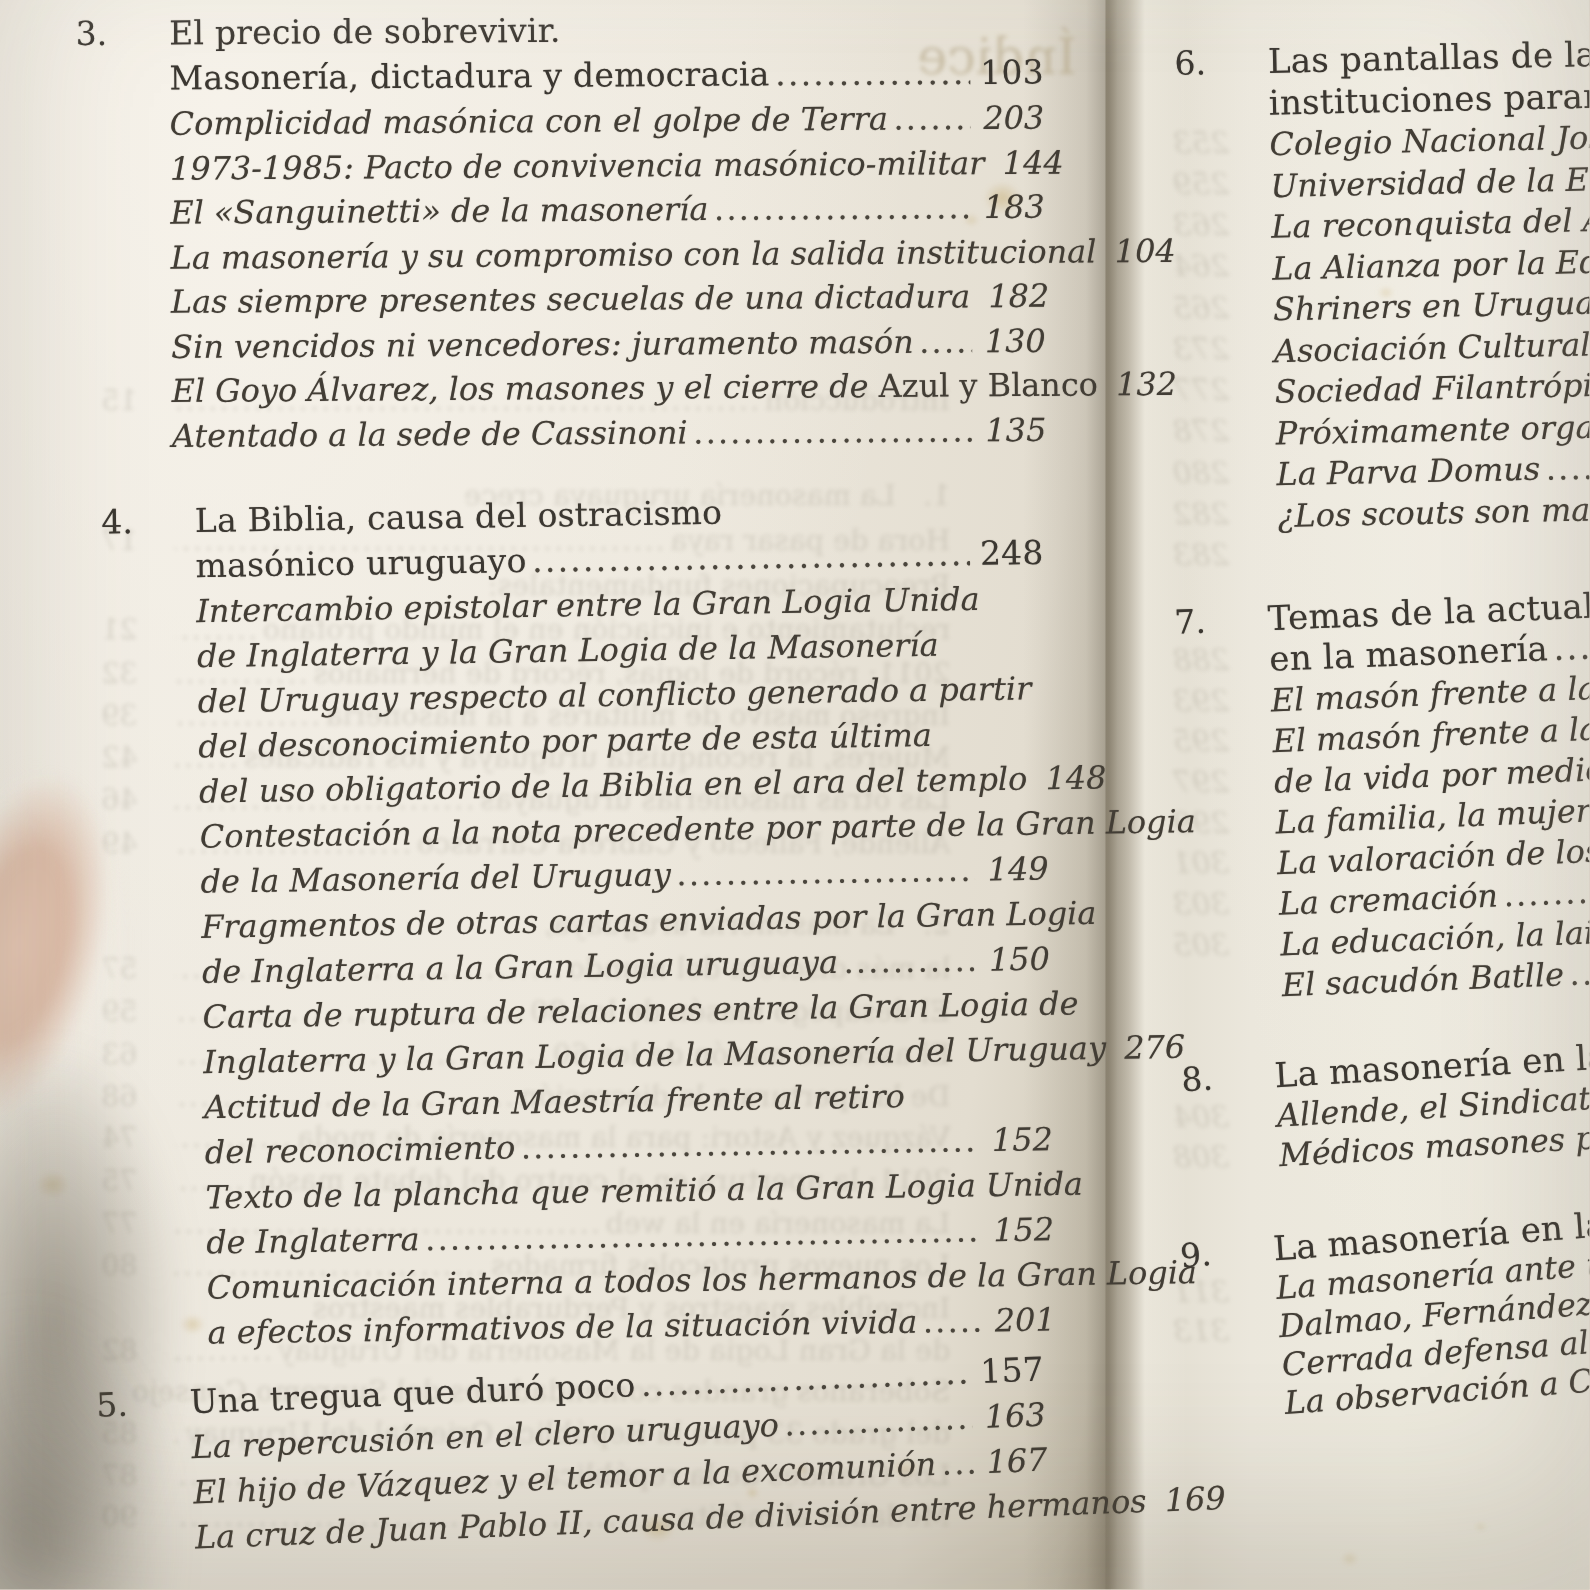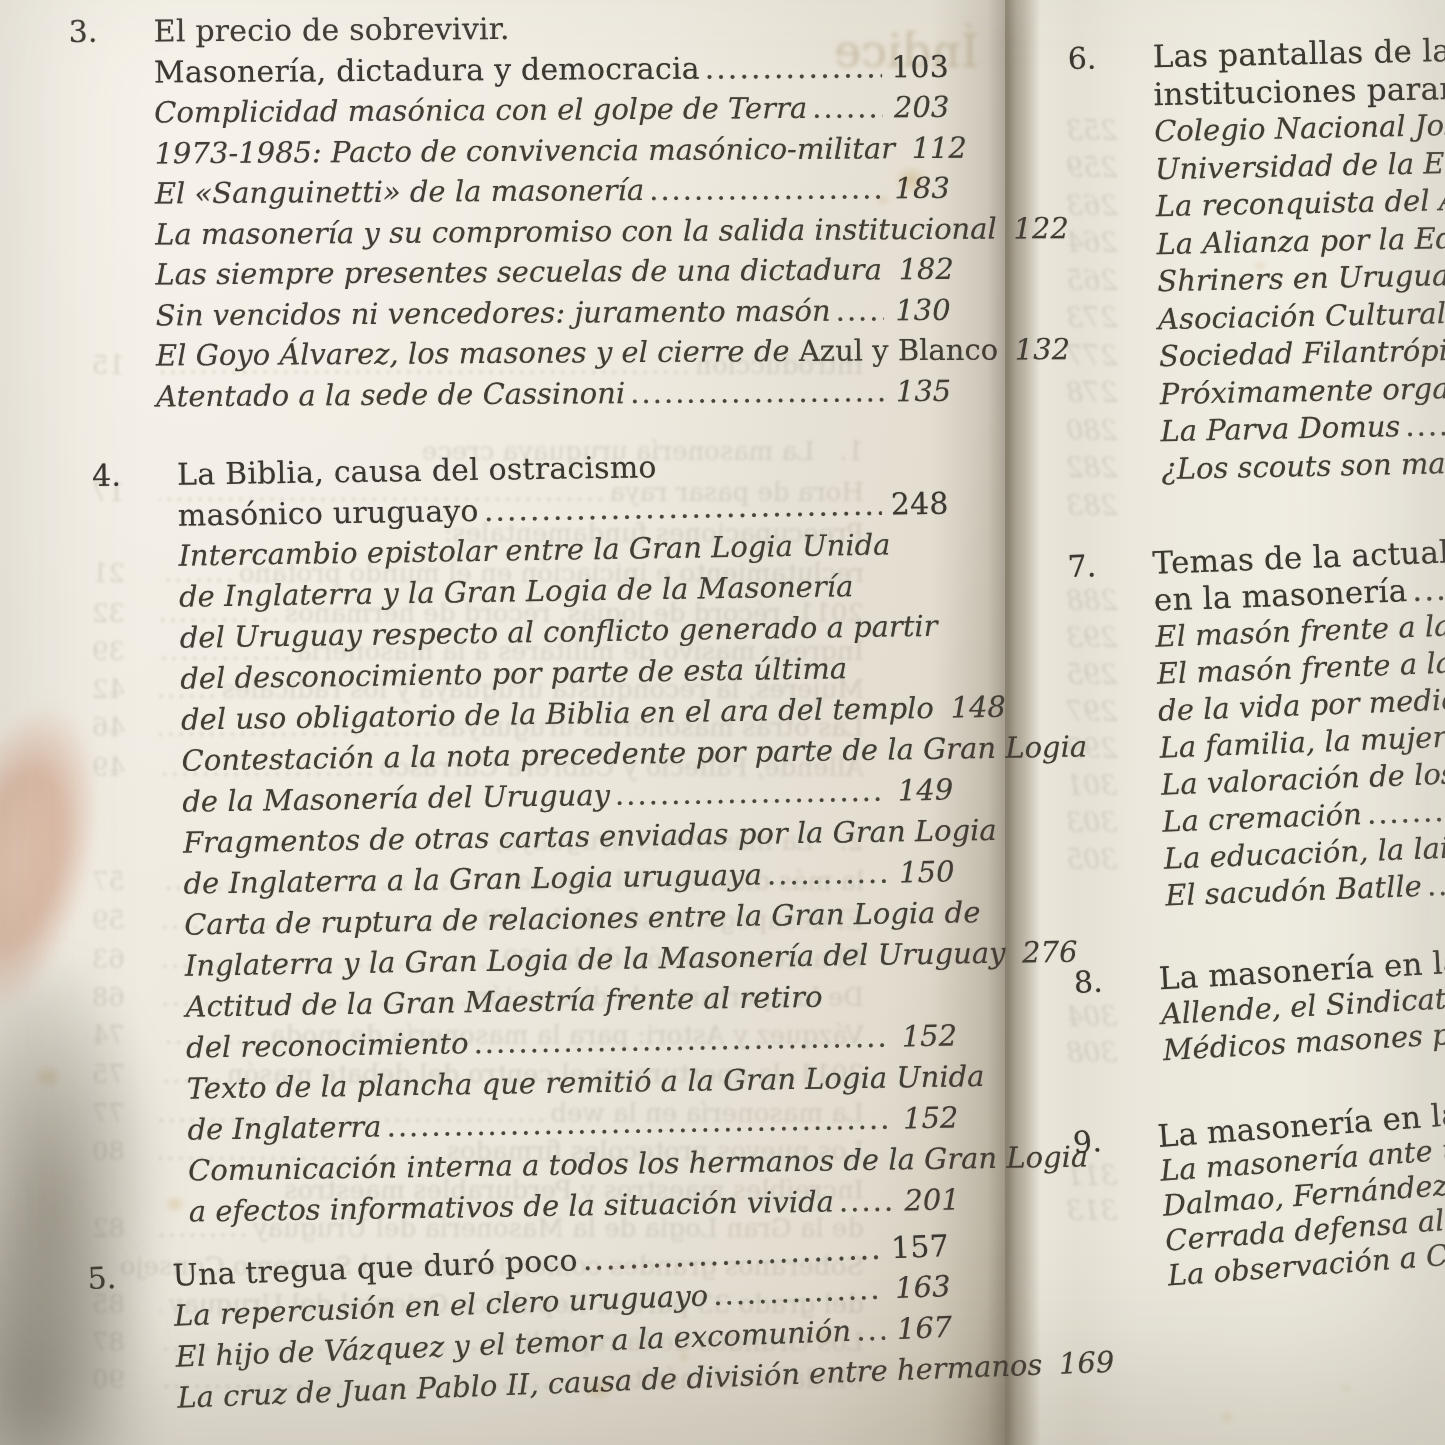--- a/index.html
+++ b/index.html
@@ -139,23 +139,23 @@
       <span class="gnum" style="left: 1066px; top: 1195px;">313</span>
     </div>
 
   <div id="toc-left">
       <div class="sec" style="left: 70px; top: 12px; width: 880px; transform: rotate(-0.4deg); transform-origin: 0px 50%;">
         <span class="secnum" style="line-height: 40.5px;">3.</span>
         <div class="rows">
           <div class="trow main" style="height: 40.5px; line-height: 40.5px;"><span>El precio de sobrevivir.</span></div>
           <div class="trow main" style="height: 40.5px; line-height: 40.5px;"><span>Masonería, dictadura y democracia</span><span class="dots">......................................................................................................................................................</span><span class="pg">103</span></div>
           <div class="trow sub" style="height: 40.5px; line-height: 40.5px;"><span>Complicidad masónica con el golpe de Terra</span><span class="dots">......................................................................................................................................................</span><span class="pg">203</span></div>
-          <div class="trow sub" style="height: 40.5px; line-height: 40.5px;"><span>1973-1985: Pacto de convivencia masónico-militar</span><span class="dots">......................................................................................................................................................</span><span class="pg">112</span></div>
+          <div class="trow sub" style="height: 40.5px; line-height: 40.5px;"><span>1973-1985: Pacto de convivencia masónico-militar</span><span class="dots">......................................................................................................................................................</span><span class="pg">144</span></div>
           <div class="trow sub" style="height: 40.5px; line-height: 40.5px;"><span>El «Sanguinetti» de la masonería</span><span class="dots">......................................................................................................................................................</span><span class="pg">183</span></div>
-          <div class="trow sub" style="height: 40.5px; line-height: 40.5px;"><span>La masonería y su compromiso con la salida institucional</span><span class="dots">......................................................................................................................................................</span><span class="pg">122</span></div>
+          <div class="trow sub" style="height: 40.5px; line-height: 40.5px;"><span>La masonería y su compromiso con la salida institucional</span><span class="dots">......................................................................................................................................................</span><span class="pg">104</span></div>
           <div class="trow sub" style="height: 40.5px; line-height: 40.5px;"><span>Las siempre presentes secuelas de una dictadura</span><span class="dots">......................................................................................................................................................</span><span class="pg">182</span></div>
           <div class="trow sub" style="height: 40.5px; line-height: 40.5px;"><span>Sin vencidos ni vencedores: juramento masón</span><span class="dots">......................................................................................................................................................</span><span class="pg">130</span></div>
           <div class="trow sub" style="height: 40.5px; line-height: 40.5px;"><span><span>El Goyo Álvarez, los masones y el cierre de </span><span class="roman">Azul y Blanco</span></span><span class="dots">......................................................................................................................................................</span><span class="pg">132</span></div>
           <div class="trow sub" style="height: 40.5px; line-height: 40.5px;"><span>Atentado a la sede de Cassinoni</span><span class="dots">......................................................................................................................................................</span><span class="pg">135</span></div>
         </div>
       </div>
       <div class="sec" style="left: 98px; top: 455px; width: 856px; transform: rotate(-0.9deg); transform-origin: 0px 50%;">
         <span class="secnum" style="line-height: 41px;">4.</span>
         <div class="rows">
           <div class="trow main" style="height: 41px; line-height: 41px;"><span>La Biblia, causa del ostracismo</span></div>

